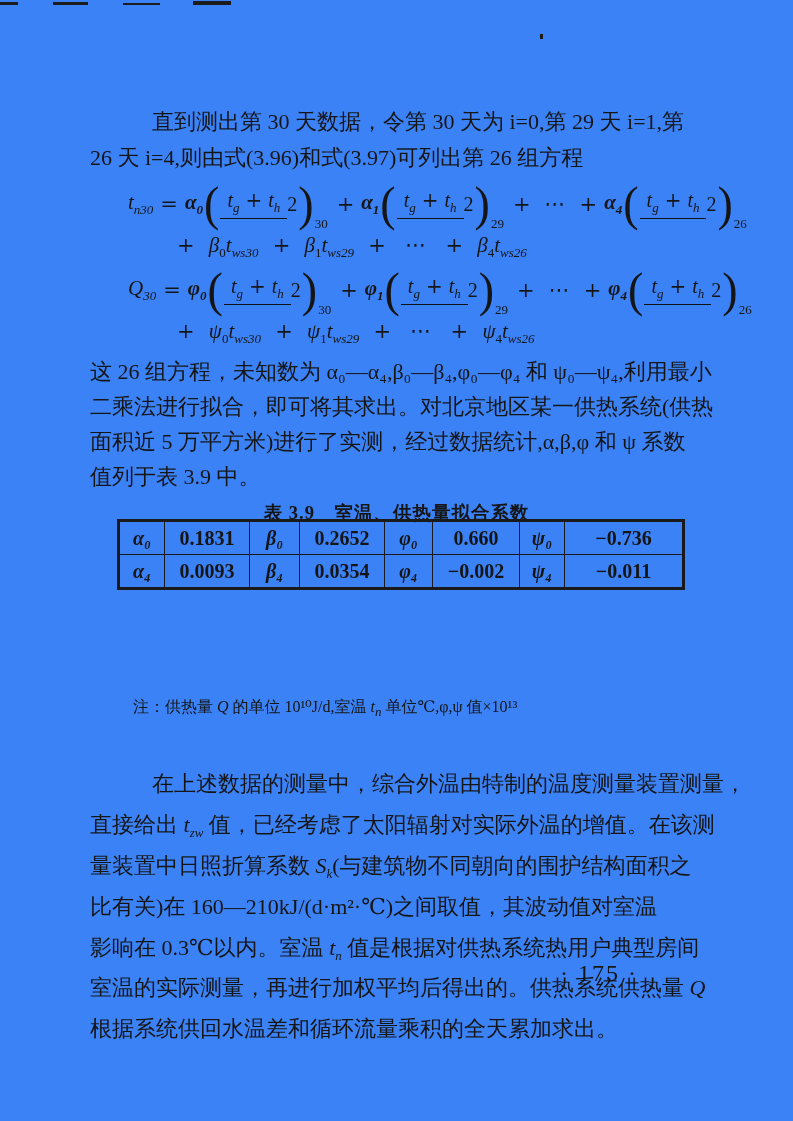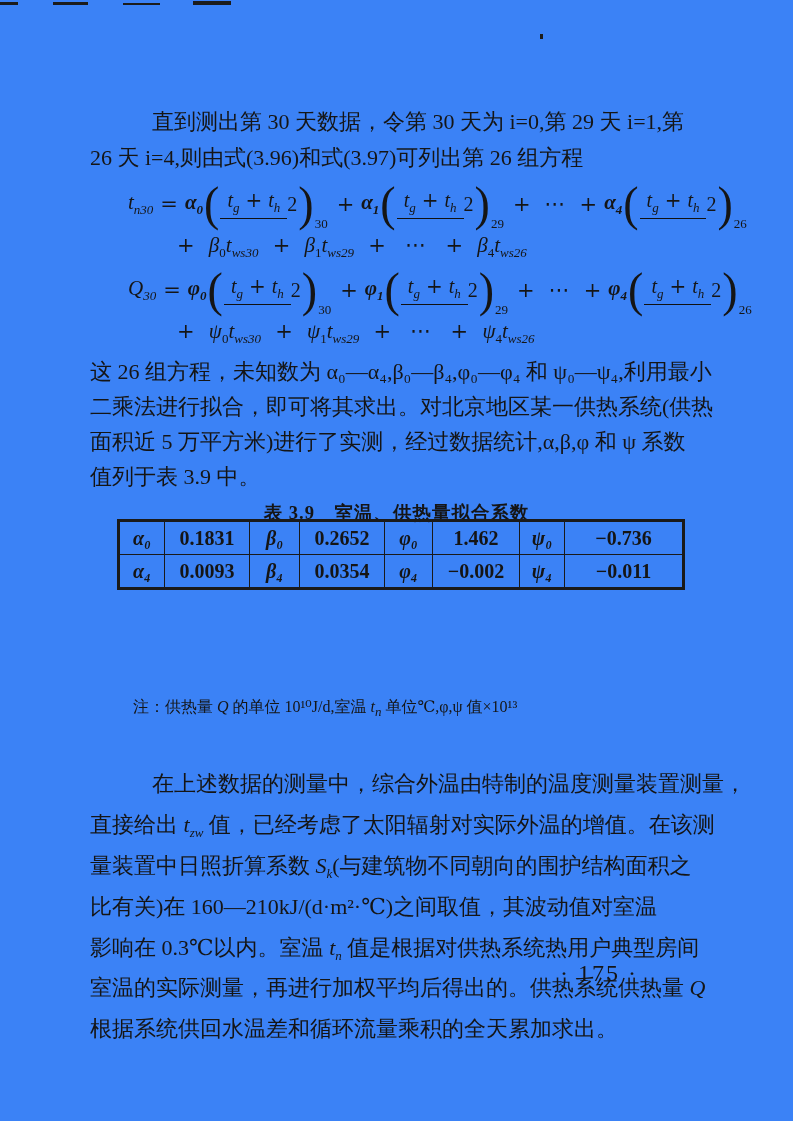--- a/index.html
+++ b/index.html
@@ -188,21 +188,21 @@
         <col style="width:45px">
         <col style="width:118px">
     </colgroup>
     <tbody>
       <tr>
         <td class="sym">α₀</td>
         <td class="val">0.1831</td>
         <td class="sym">β₀</td>
         <td class="val">0.2652</td>
         <td class="sym">φ₀</td>
-        <td class="val">1.462</td>
+        <td class="val">0.660</td>
         <td class="sym">ψ₀</td>
         <td class="val">−0.736</td>
       </tr>
       <tr>
         <td class="sym">α₄</td>
         <td class="val">0.0093</td>
         <td class="sym">β₄</td>
         <td class="val">0.0354</td>
         <td class="sym">φ₄</td>
         <td class="val">−0.002</td>

